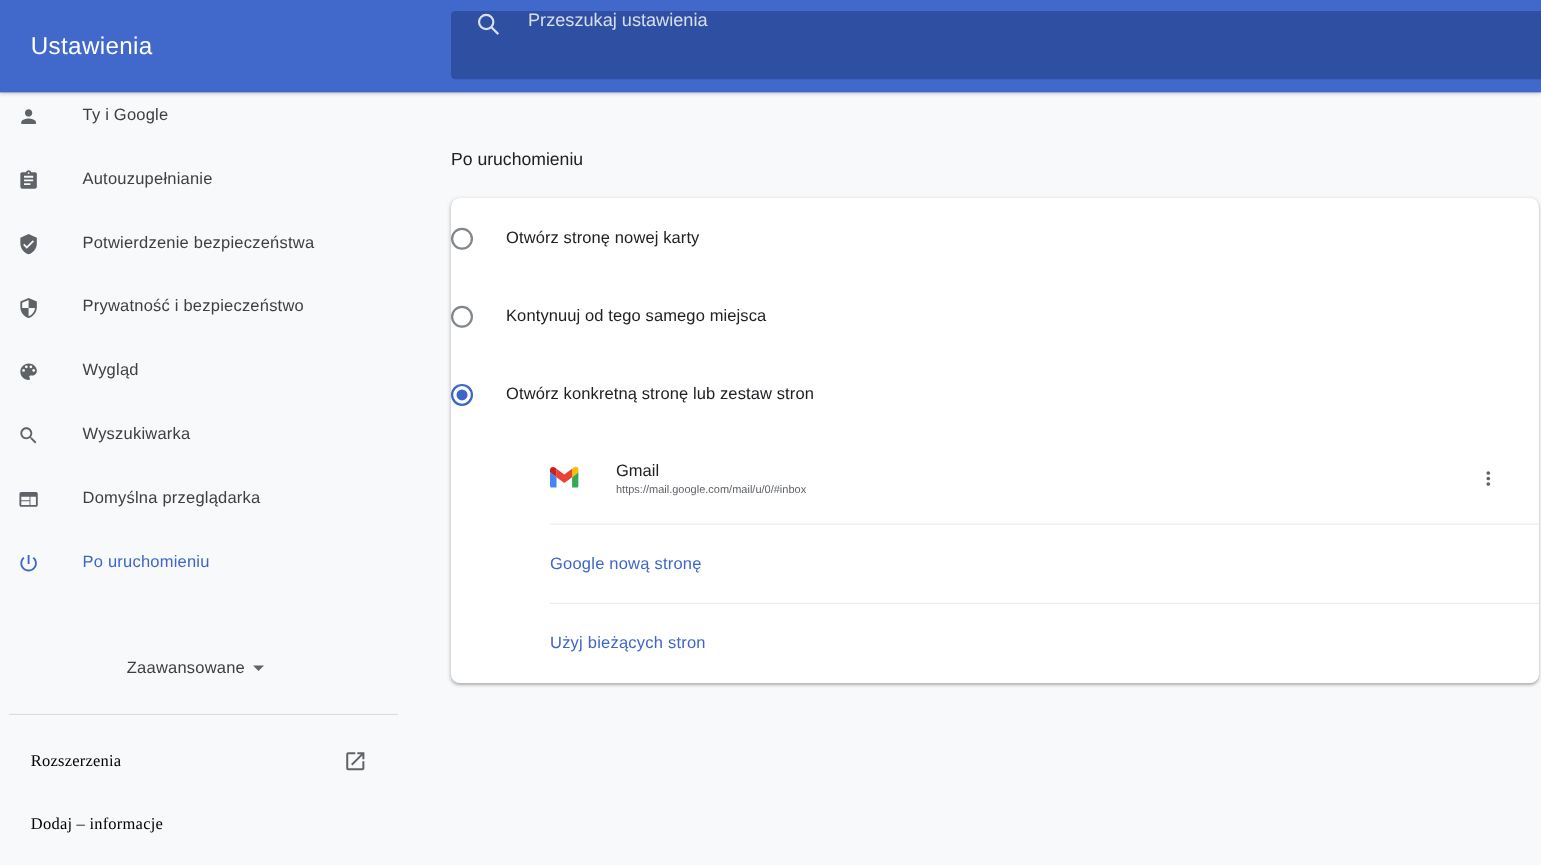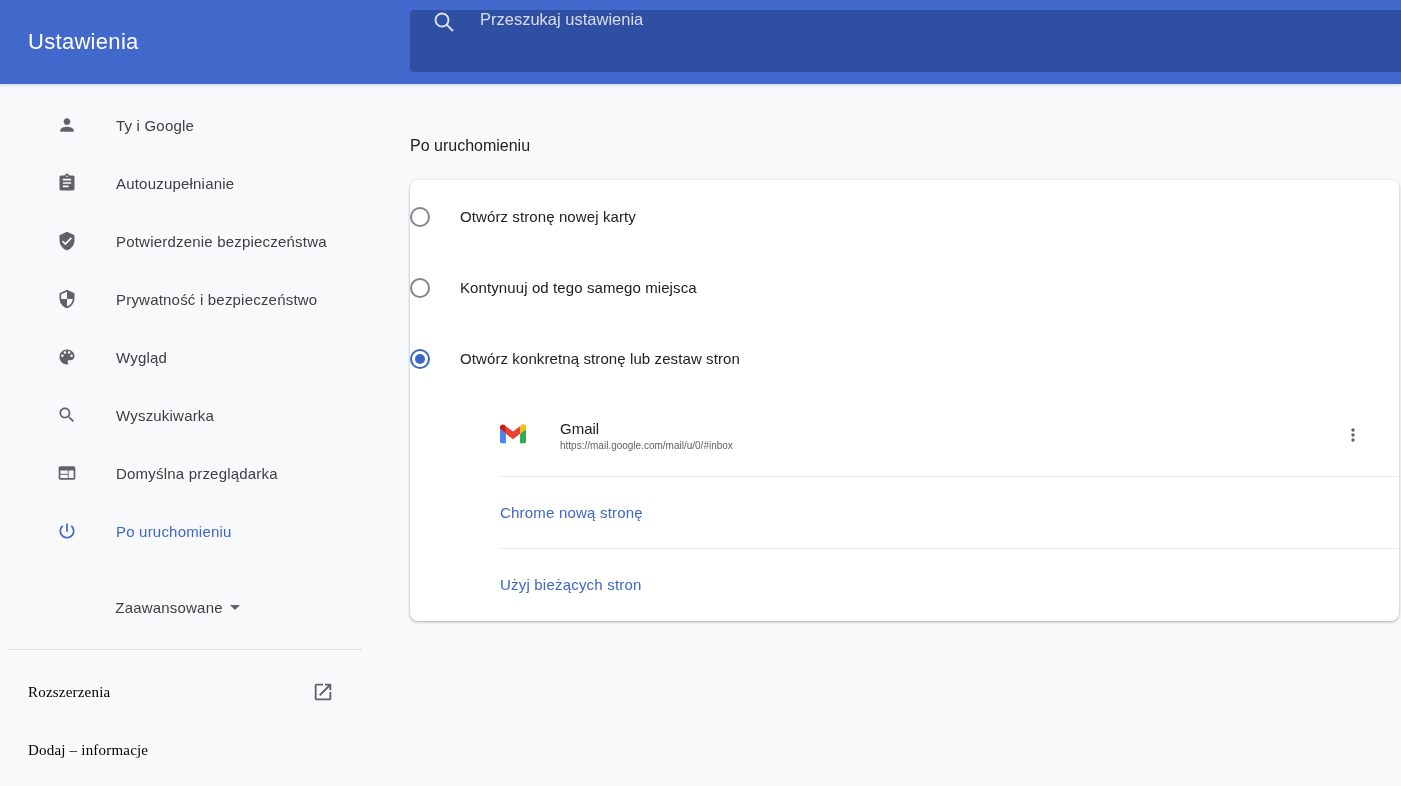--- a/index.html
+++ b/index.html
@@ -56,22 +56,21 @@
   .search-box input::placeholder { color: rgba(255,255,255,0.8); }
 
   
   .content { display: flex; height: 702px; }
 
   
   .sidebar { width: 362px; flex: none; padding-top: 12px; }
   .nav-item {
     height: 58px;
     display: flex;
-    align-items: center;
-    padding-left: 57px;
+    padding-left: 16px;
     cursor: pointer;
     color: #3C4043;
     font-weight: 500;
     font-size: 15px;
     letter-spacing: 0.2px;
   }
   .nav-item .nav-icon { width: 20px; height: 20px; color: #5F6368; flex: none; display: flex; }
   .nav-item .nav-icon svg { width: 20px; height: 20px; }
   .nav-item .nav-label { margin-left: 39px; white-space: nowrap; }
   .nav-item.active { color: var(--accent, #3D66C9); }
@@ -344,21 +343,21 @@
         <div class="more-btn">
           <svg viewBox="0 0 24 24" fill="currentColor">
               <path d="M12 8c1.1 0 2-.9 2-2s-.9-2-2-2-2 .9-2 2 .9 2 2 2zm0 2c-1.1 0-2 .9-2 2s.9 2 2 2 2-.9 2-2-.9-2-2-2zm0 6c-1.1 0-2 .9-2 2s.9 2 2 2 2-.9 2-2-.9-2-2-2z"></path>
             </svg>
         </div>
       </div>
 
       <div class="card-divider"></div>
 
       <div class="link-row">
-        <span>Chrome nową stronę</span>
+        <span>Google nową stronę</span>
       </div>
 
       <div class="card-divider"></div>
 
       <div class="link-row">
         <span>Użyj bieżących stron</span>
       </div>
 
     </div>
   </main>

